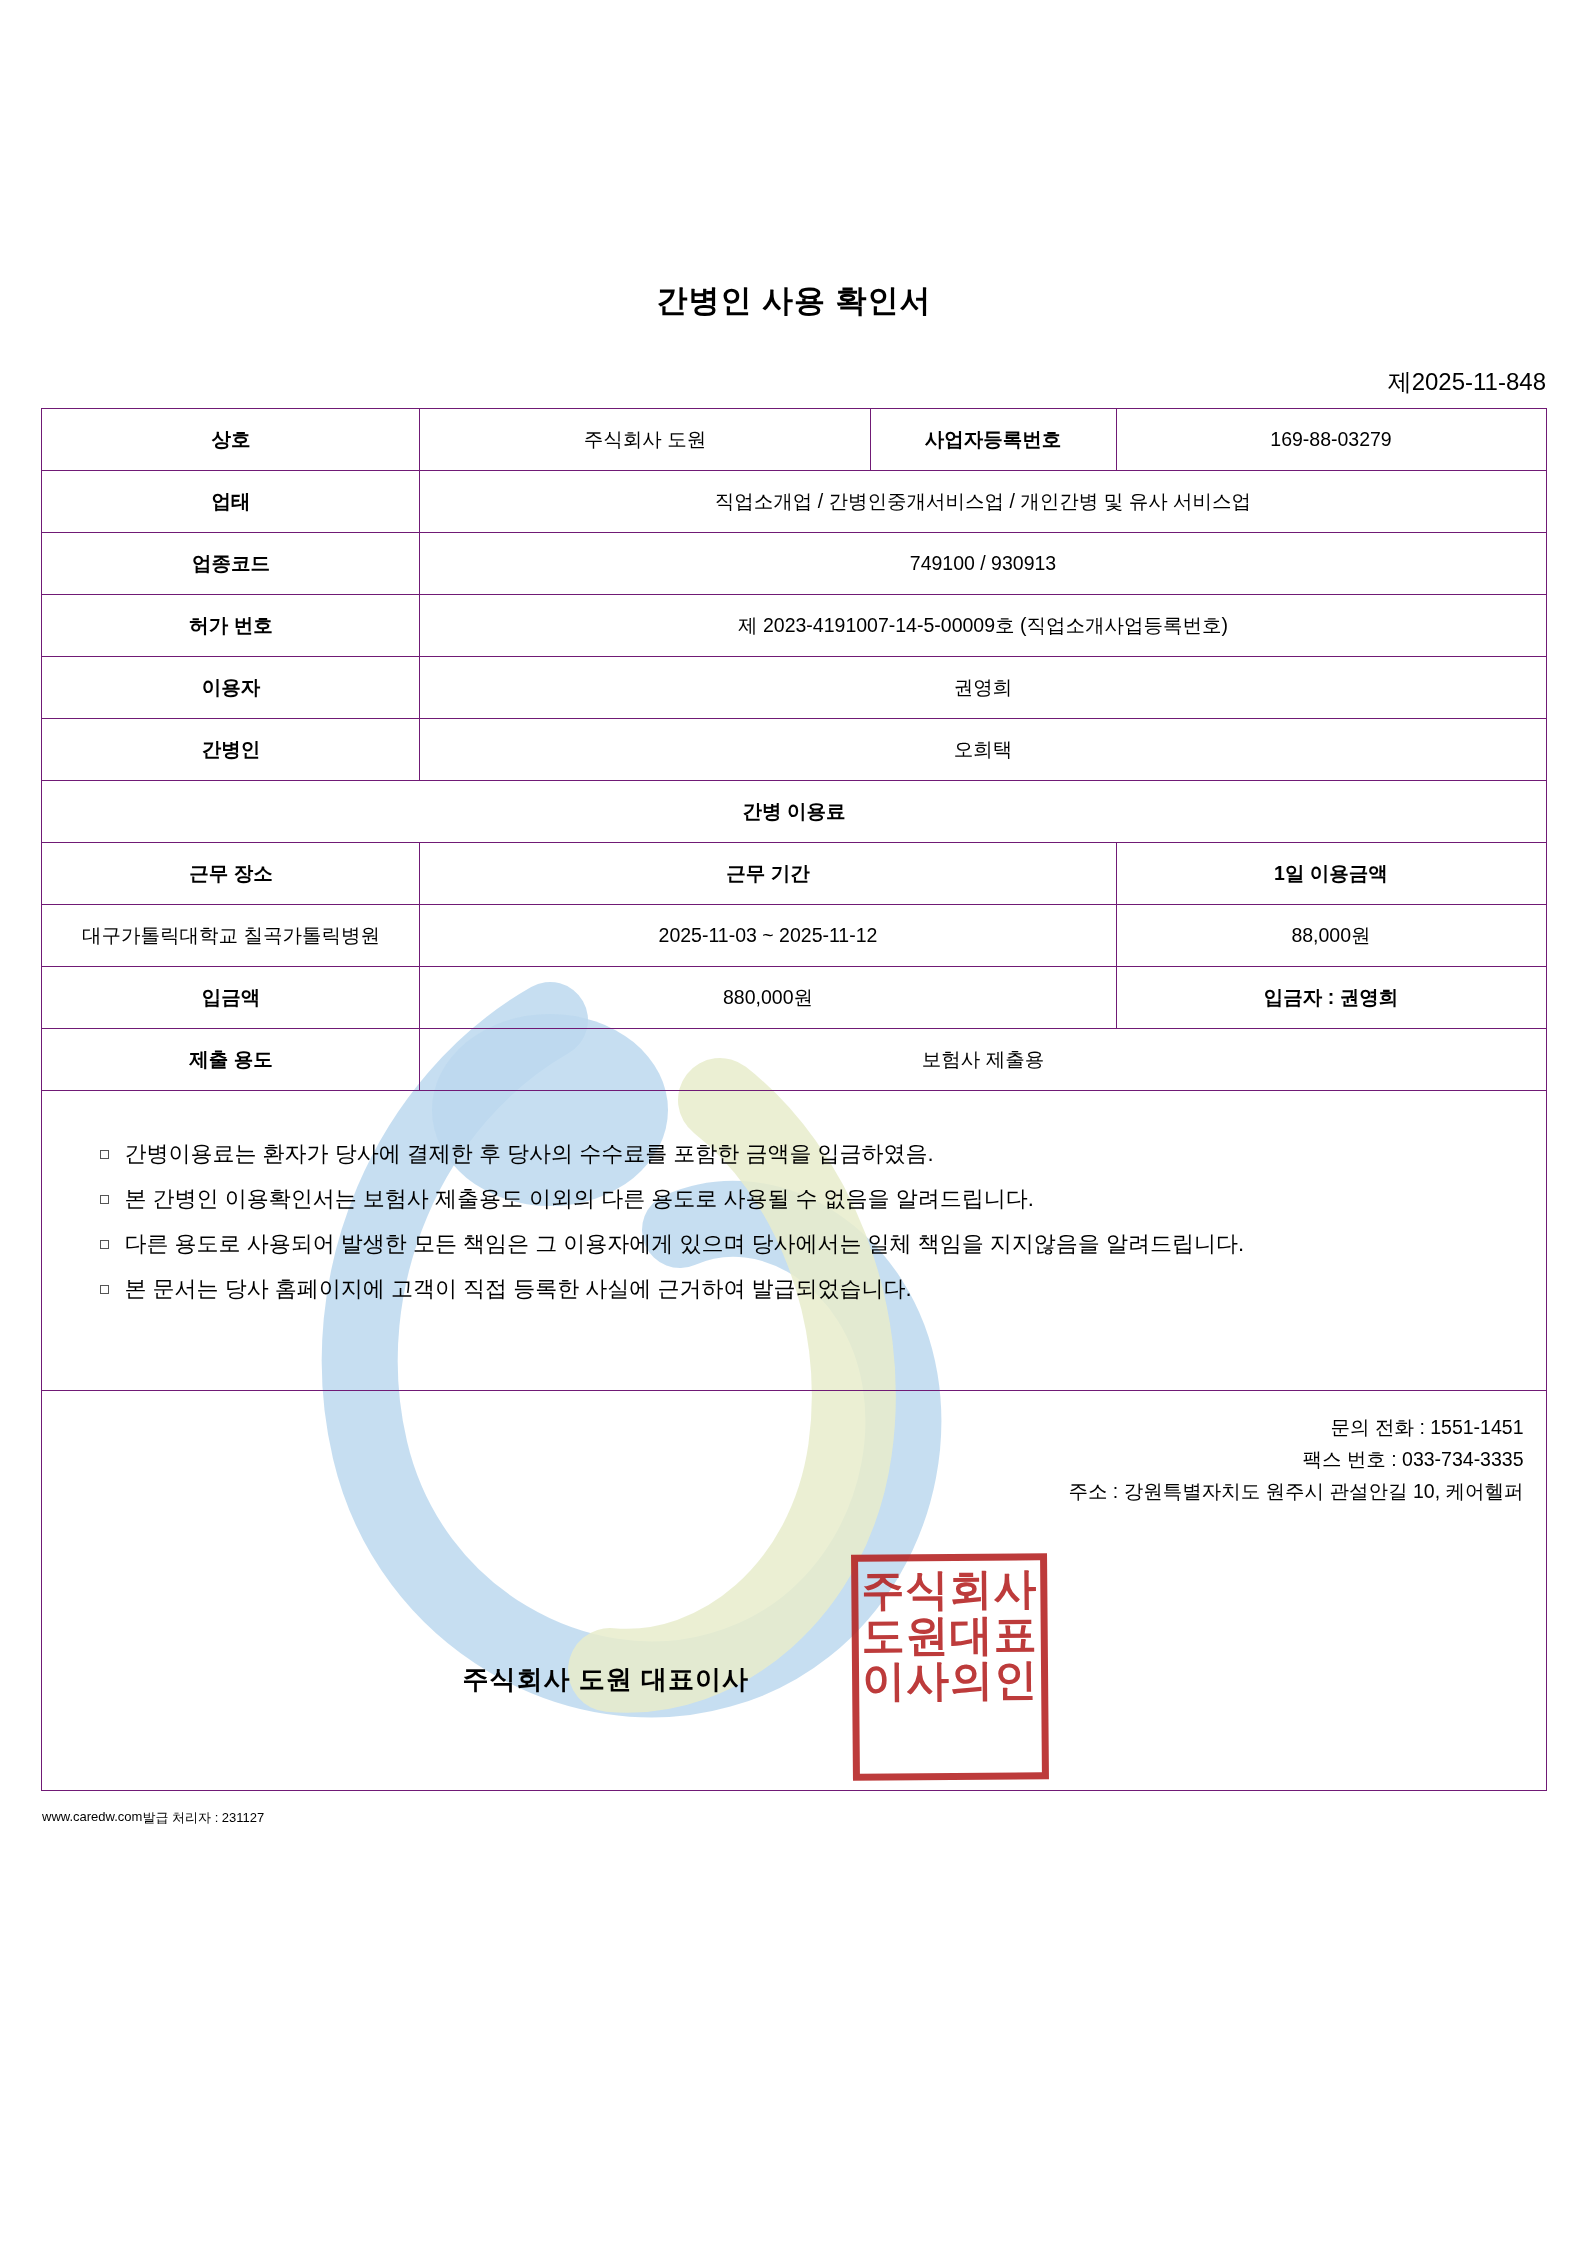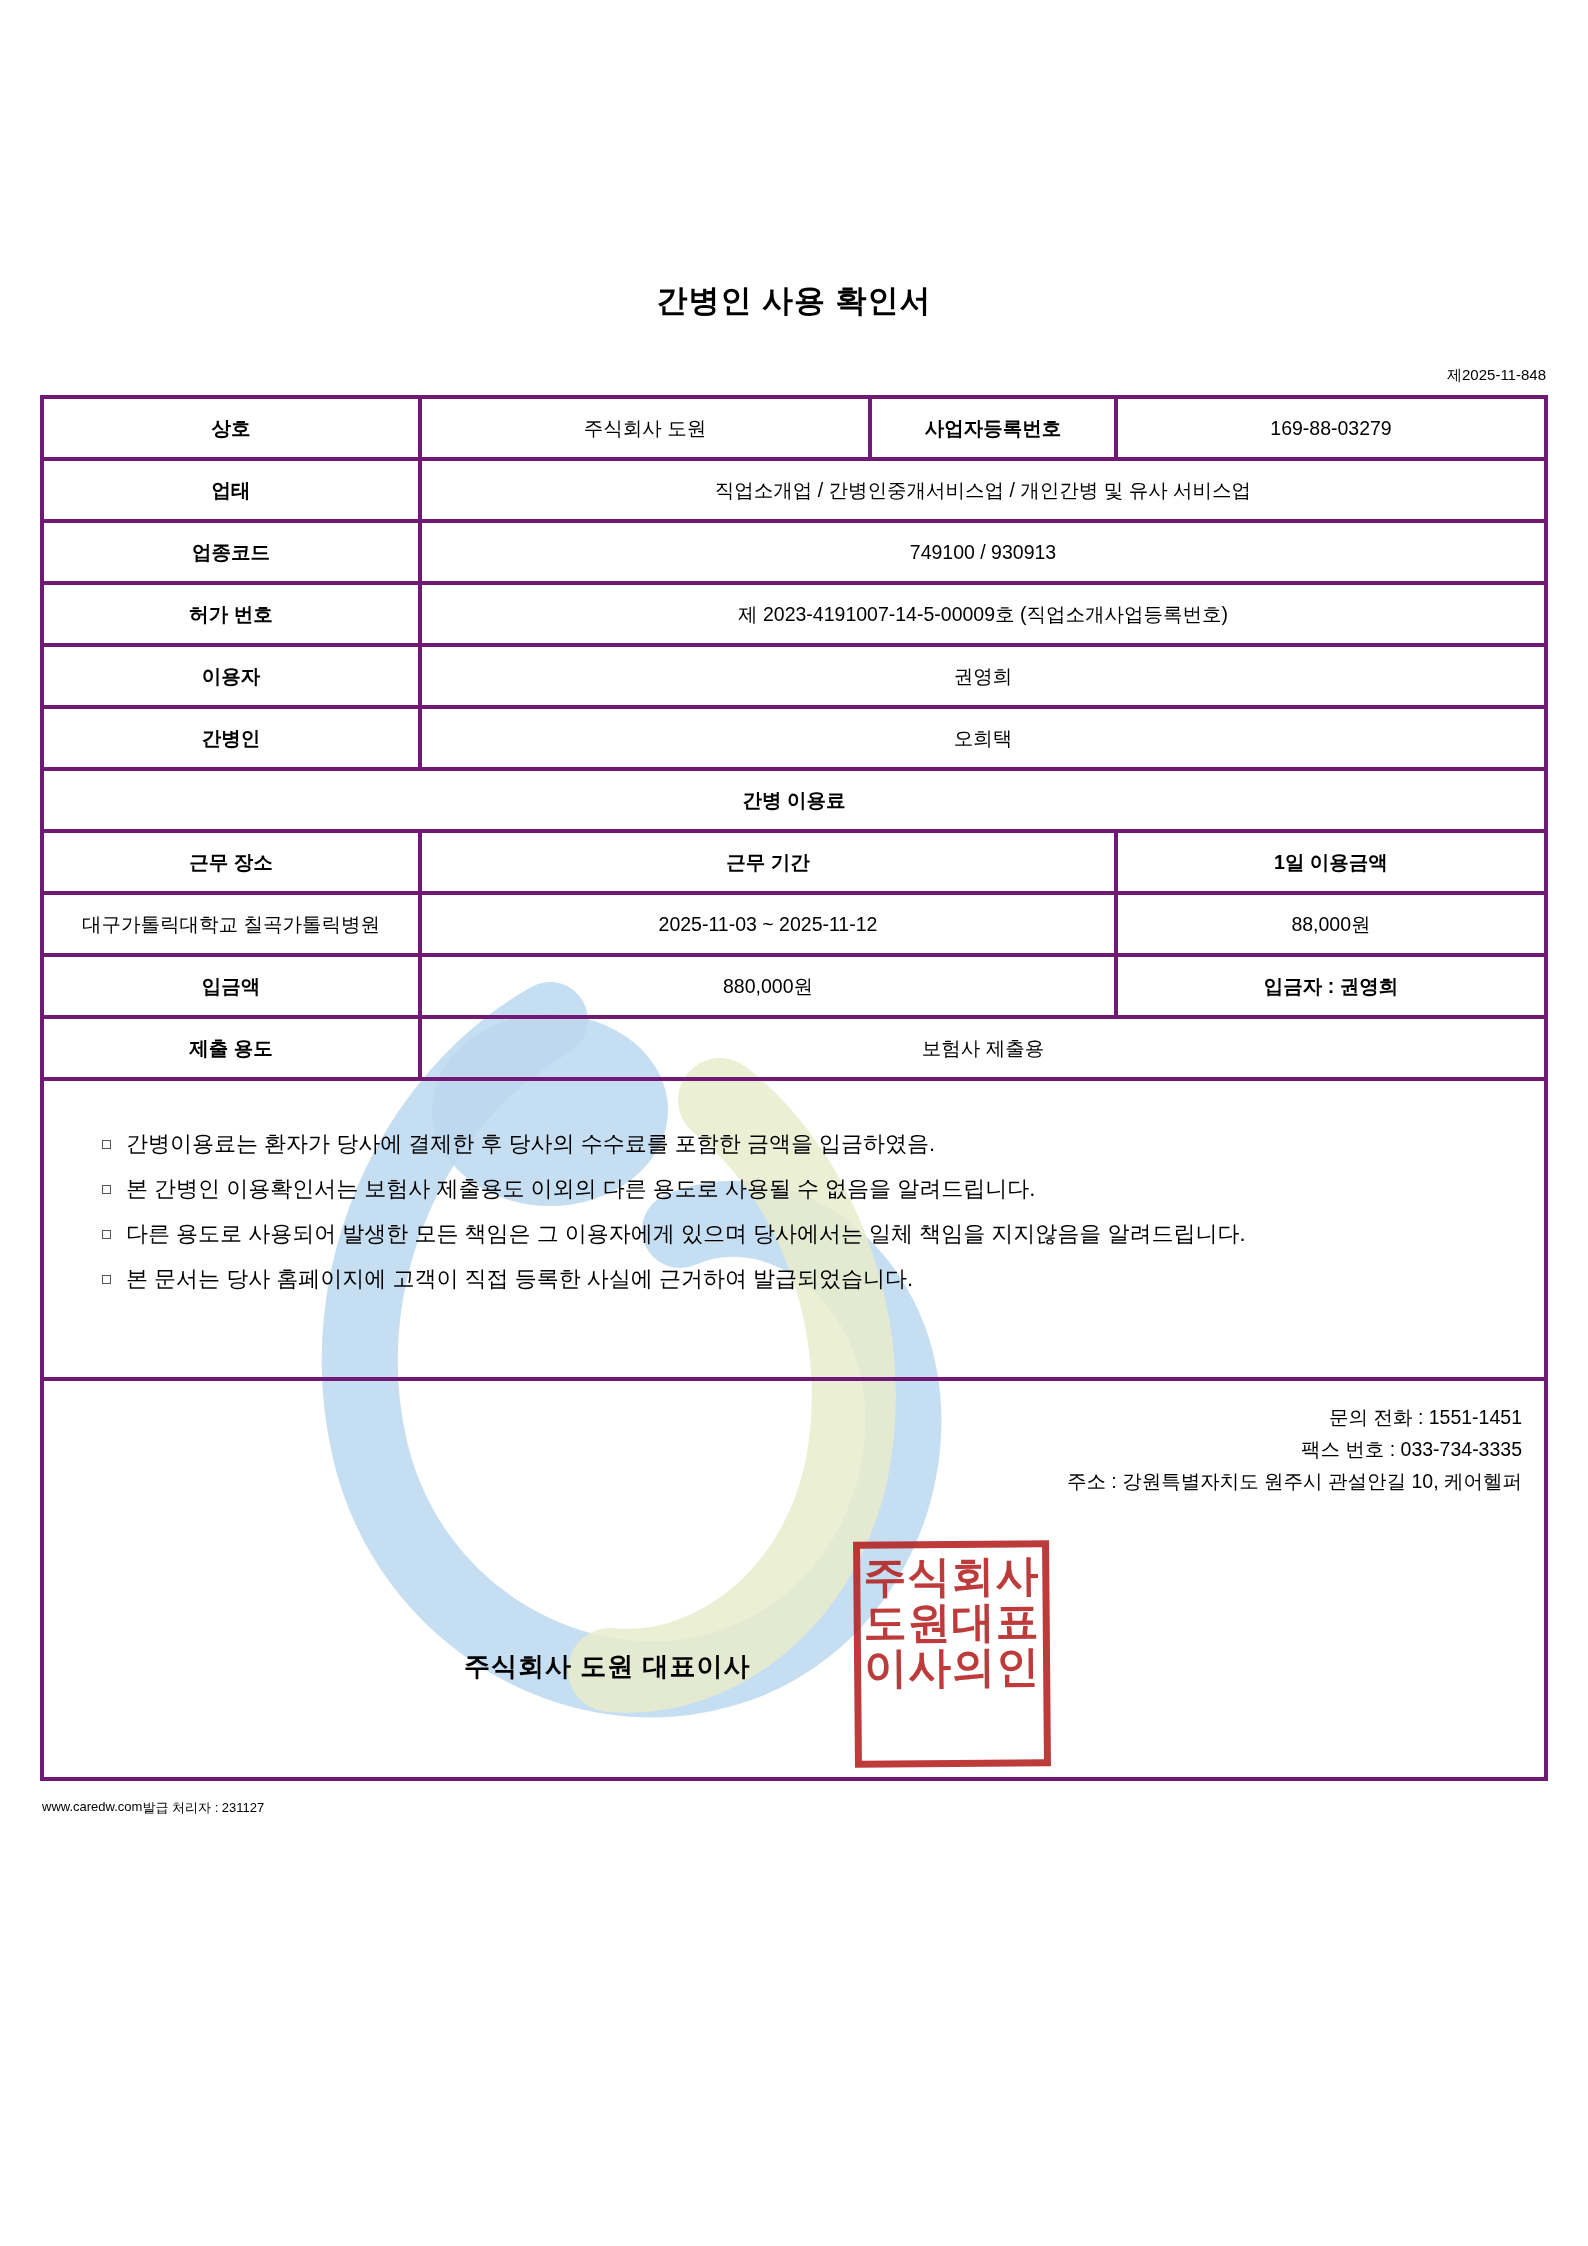--- a/index.html
+++ b/index.html
@@ -44,32 +44,32 @@
     text-align: center;
     font-size: 31px;
     font-weight: bold;
     letter-spacing: 1px;
     margin-top: 280px;
     margin-bottom: 0;
   }
 
   .doc-number {
     text-align: right;
-    font-size: 15px;
+    font-size: 24px;
     margin: 44px 42px 10px 0;
   }
 
   table.main {
     border-collapse: collapse;
     width: 1504px;
     margin: 0 auto;
     table-layout: fixed;
   }
   table.main td {
-    border: 4px solid #701a75;
+    border: 1px solid #701a75;
     height: 62px;
     font-size: 19.5px;
     text-align: center;
     vertical-align: middle;
     padding: 4px 6px;
     box-sizing: border-box;
   }
   td.label {
     font-weight: bold;
   }

